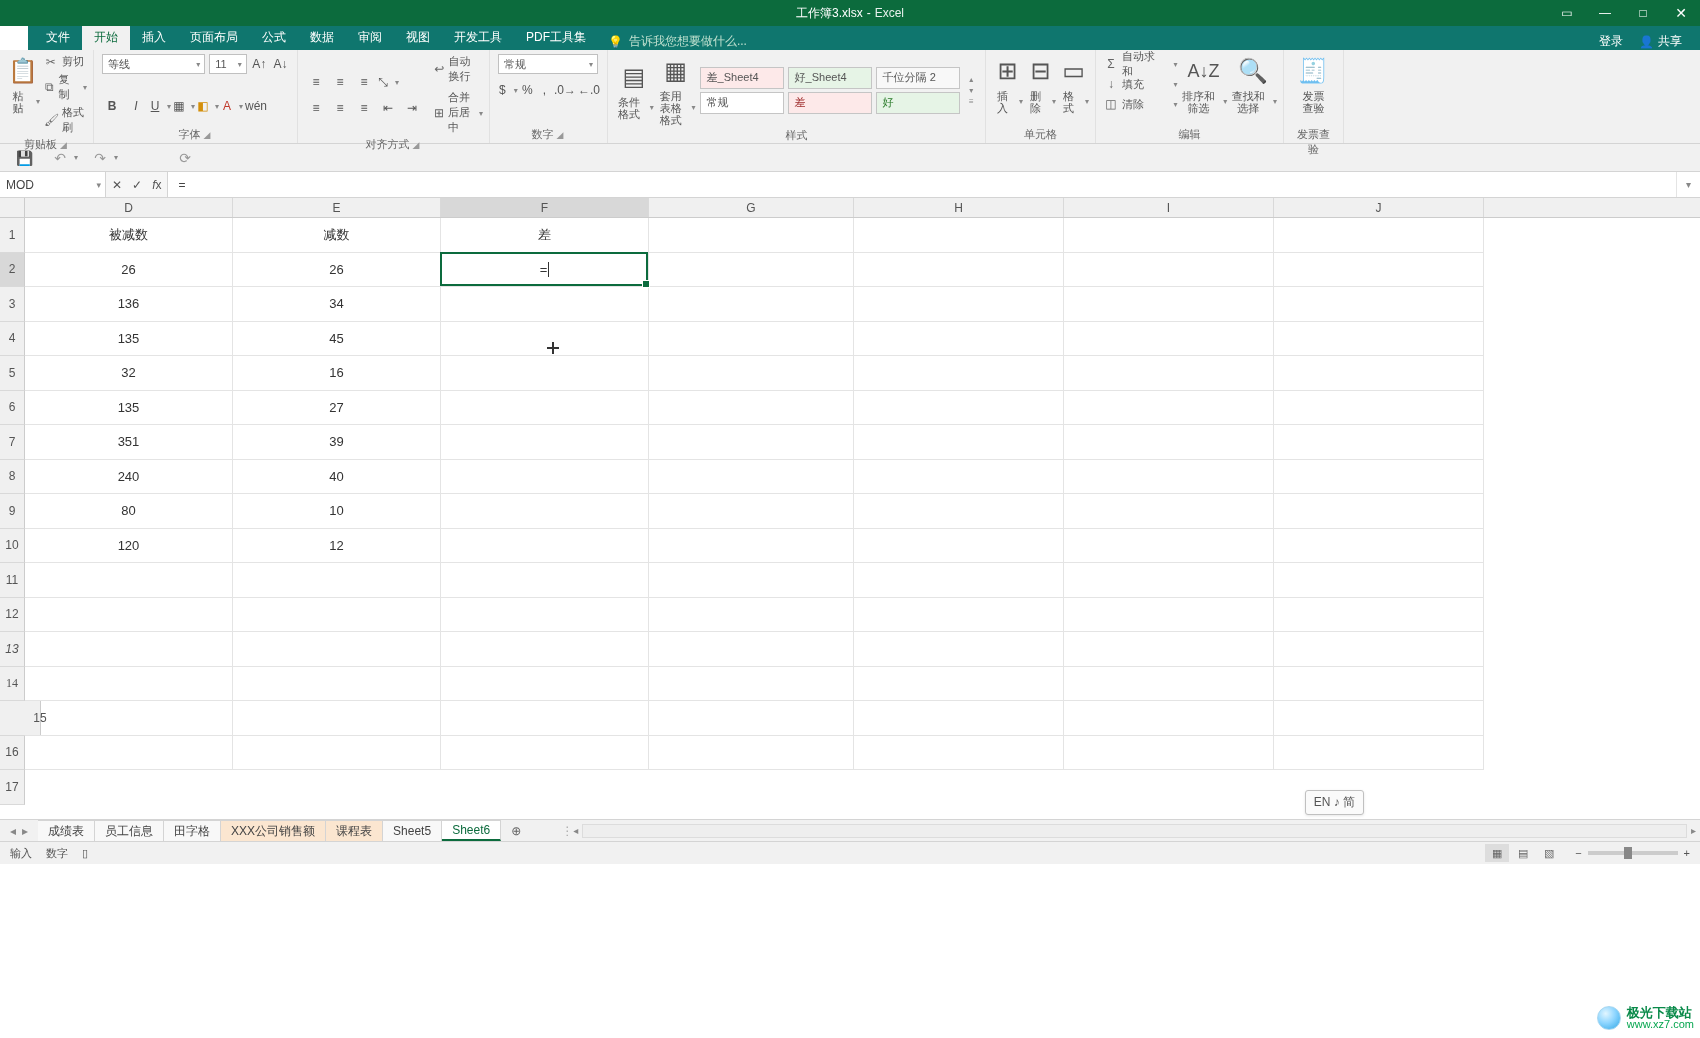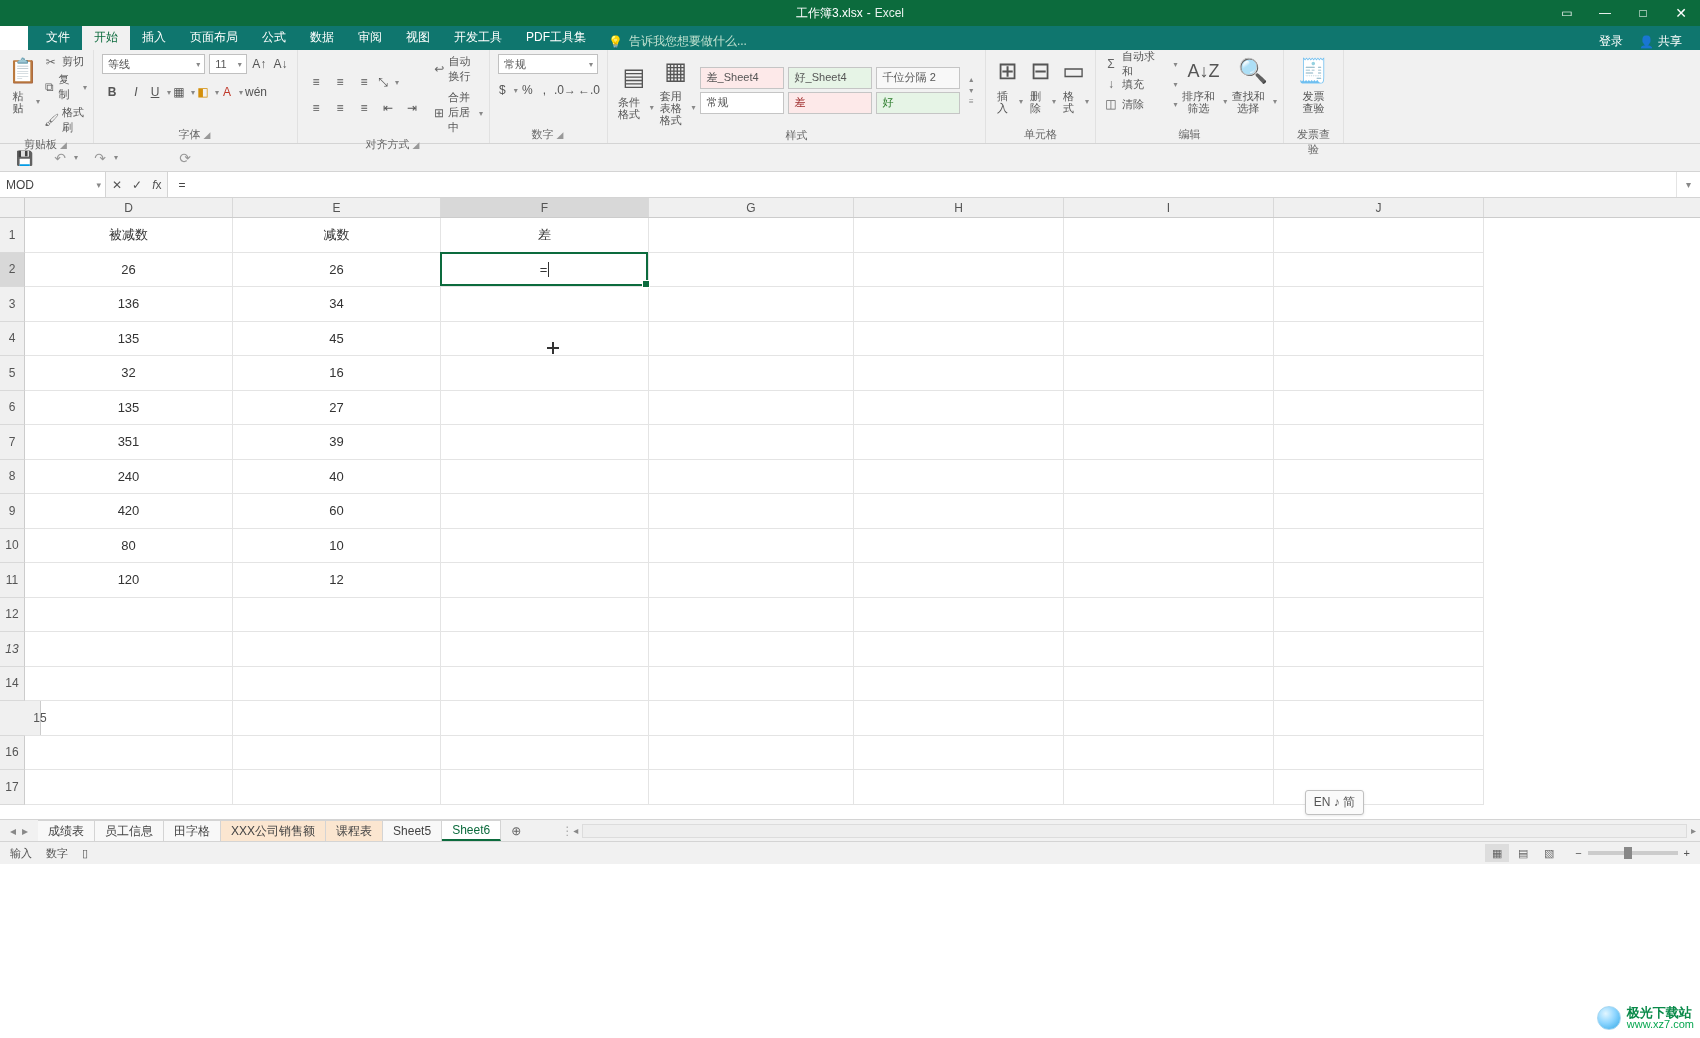--- a/index.html
+++ b/index.html
@@ -177,21 +177,21 @@
         <div class="row">
             <span class="util-ic">🖌</span>
             <span>格式刷</span>
           </div>
       </div>
     </div>
     <div class="group-label"><span>剪贴板</span> <span class="group-corner">◢</span></div>
   </div>
 
   <div class="group" style="width:204px;">
-    <div class="group-body" style="flex-direction:column; gap:8px;">
+    <div class="group-body" style="flex-direction:column; gap:22px;">
       <div class="row">
         <div class="combo" style="width:118px;">
             <span>等线</span>
           </div>
         <div class="combo" style="width:40px;">
             <span>11</span>
           </div>
         <div class="mini">A↑</div>
         <div class="mini">A↓</div>
       </div>
@@ -404,21 +404,21 @@
       <div class="row-h" style="height: 34.5px;">4</div>
       <div class="row-h" style="height: 34.5px;">5</div>
       <div class="row-h" style="height: 34.5px;">6</div>
       <div class="row-h" style="height: 34.5px;">7</div>
       <div class="row-h" style="height: 34.5px;">8</div>
       <div class="row-h" style="height: 34.5px;">9</div>
       <div class="row-h" style="height: 34.5px;">10</div>
       <div class="row-h" style="height: 34.5px;">11</div>
       <div class="row-h" style="height: 34.5px;">12</div>
       <div class="row-h" style="height: 34.5px; font-style: italic;">13</div>
-      <div class="row-h" style="height: 34.5px;">14</div>
+      <div class="row-h" style="height: 34.5px; font-family: Liberation Serif, serif;">14</div>
       <div class="row-h" style="height: 34.5px; padding-left: 40px;">15</div>
       <div class="row-h" style="height: 34.5px;">16</div>
       <div class="row-h" style="height: 34.5px;">17</div>
     </div>
   <div class="cells" id="cells">
       <div class="cell-row">
         <div class="cell" style="width: 208px; height: 34.5px;">被减数</div>
         <div class="cell" style="width: 208px; height: 34.5px;">减数</div>
         <div class="cell" style="width: 208px; height: 34.5px;">差</div>
         <div class="cell" style="width: 205px; height: 34.5px;"></div>
@@ -476,29 +476,20 @@
         <div class="cell" style="width: 208px; height: 34.5px;">39</div>
         <div class="cell" style="width: 208px; height: 34.5px;"></div>
         <div class="cell" style="width: 205px; height: 34.5px;"></div>
         <div class="cell" style="width: 210px; height: 34.5px;"></div>
         <div class="cell" style="width: 210px; height: 34.5px;"></div>
         <div class="cell" style="width: 210px; height: 34.5px;"></div>
       </div>
       <div class="cell-row">
         <div class="cell" style="width: 208px; height: 34.5px;">240</div>
         <div class="cell" style="width: 208px; height: 34.5px;">40</div>
-        <div class="cell" style="width: 208px; height: 34.5px;"></div>
-        <div class="cell" style="width: 205px; height: 34.5px;"></div>
-        <div class="cell" style="width: 210px; height: 34.5px;"></div>
-        <div class="cell" style="width: 210px; height: 34.5px;"></div>
-        <div class="cell" style="width: 210px; height: 34.5px;"></div>
-      </div>
-      <div class="cell-row">
-        <div class="cell" style="width: 208px; height: 34.5px;">420</div>
-        <div class="cell" style="width: 208px; height: 34.5px;">60</div>
         <div class="cell" style="width: 208px; height: 34.5px;"></div>
         <div class="cell" style="width: 205px; height: 34.5px;"></div>
         <div class="cell" style="width: 210px; height: 34.5px;"></div>
         <div class="cell" style="width: 210px; height: 34.5px;"></div>
         <div class="cell" style="width: 210px; height: 34.5px;"></div>
       </div>
       <div class="cell-row">
         <div class="cell" style="width: 208px; height: 34.5px;">80</div>
         <div class="cell" style="width: 208px; height: 34.5px;">10</div>
         <div class="cell" style="width: 208px; height: 34.5px;"></div>

